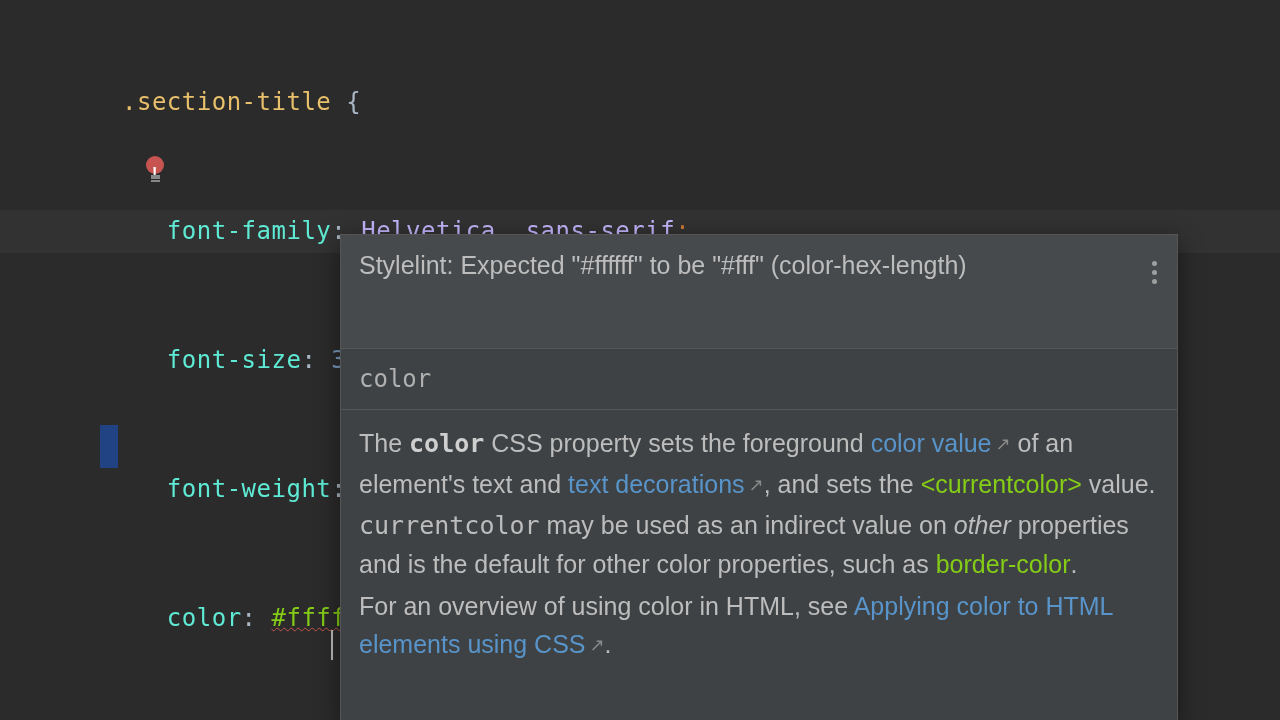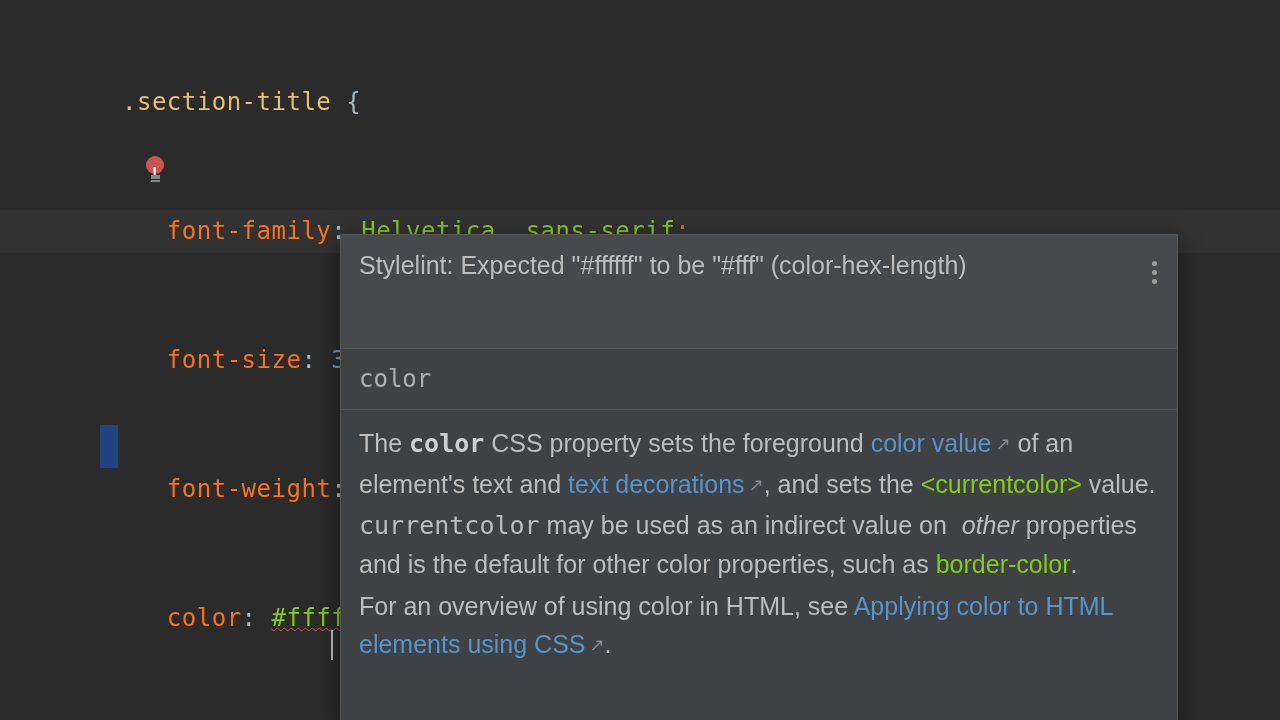--- a/index.html
+++ b/index.html
@@ -34,22 +34,22 @@
     background: #323232;
     z-index: 0;
   }
   .sel-mark {
     position: absolute;
     left: 100px; width: 18px; height: 43px;
     background: #214283;
   }
   .punct { color: #a9b7c6; }
   .selector { color: #e8bf6a; }
-  .prop { color: #f97316; }
-  .valkw { color: #84cc16; }
+  .prop { color: #5eead4; }
+  .valkw { color: #c4b5fd; }
   .num { color: #7a9ec2; }
   .hex { color: #84cc16; }
   .semi { color: #cc7832; }
 
   .squiggle {
     text-decoration: underline wavy #c75450 1px;
     text-decoration-skip-ink: none;
   }
   .caret {
     display: inline-block;
@@ -141,21 +141,21 @@
   }
   .popup-body {
     padding: 14px 18px 0 18px;
     font-size: 25px; line-height: 38px;
   }
   .doc-code { font-family: "SF Mono","Menlo",monospace; color: #bdbdbd; }
   .doc-codebold { font-family: "SF Mono","Menlo",monospace; color: #cfcfcf; font-weight: 600; }
   .doc-link { color: #5894c9; cursor: pointer; text-align: center; }
   .doc-linkcode { color: #84cc16; font-family: Liberation Sans, sans-serif; cursor: pointer; }
   .ext-icon { color: #8a8a8a; font-size: 18px; margin-left: 4px; position: relative; top: -2px; }
-  .ital { font-style: italic; margin-left: 8px; }
+  .ital { font-style: italic; }
 </style>
 </head>
 <body>
 
 <div class="editor">
   <div class="gutter"></div>
 
   <div class="line-hl" style="top:210px;"></div>
   <div class="sel-mark" style="top:425px;"></div>
 

